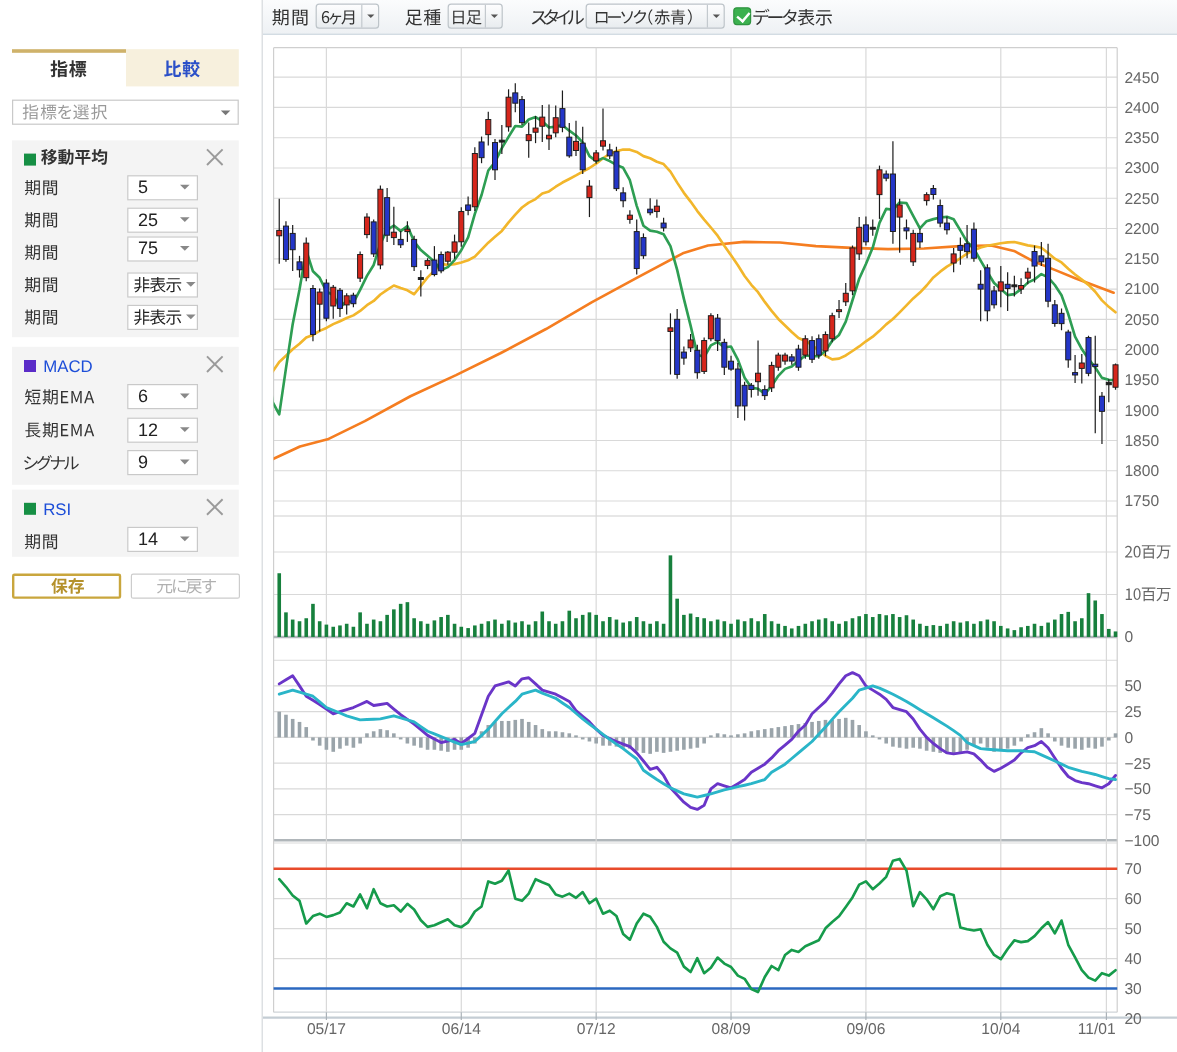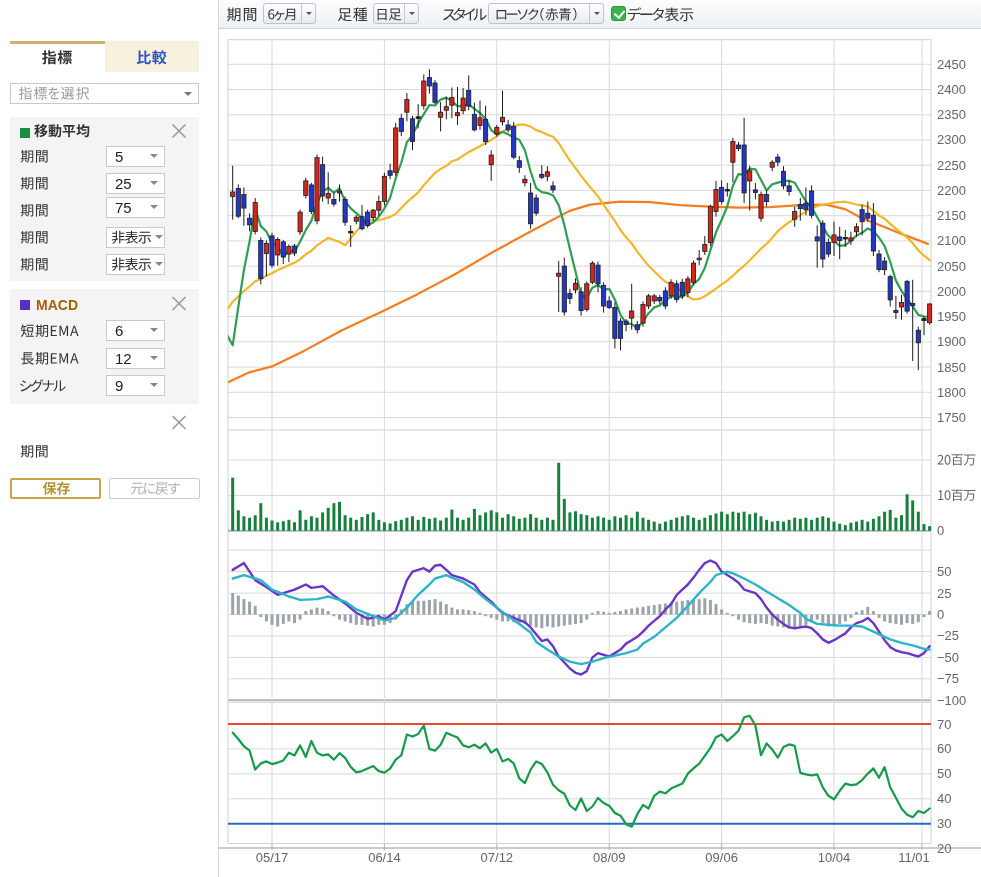--- a/index.html
+++ b/index.html
@@ -23,21 +23,21 @@
 #tabs { position:absolute; left:10px; top:41px; width:189px; height:31px; display:flex; }
 .tab { flex:1; display:flex; align-items:center; justify-content:center; font-size:14px; font-weight:bold; }
 #tab1 { border-top:3px solid #cfb26a; background:#fff; color:#333; }
 #tab2 { background:#f7f0dd; color:#2b50c8; }
 .sel { position:absolute; background:#fff; border:1px solid #c9c9c9; font-size:15px; color:#222;
   display:flex; align-items:center; padding-left:8px; }
 .sel .tri { position:absolute; right:6px; top:7px; border:4.5px solid transparent; border-top-color:#888; }
 #selbig { left:10px; top:83px; width:189px; height:21px; color:#999; font-size:14px; }
 #selbig .tri { top:8px; border-top-color:#777; }
 .panel { position:absolute; left:10px; width:189px; background:#f4f4f4; }
-.ptitle { position:absolute; left:10px; right:0; font-size:14px; font-weight:bold; color:#a16207; }
+.ptitle { position:absolute; left:10px; right:0; font-size:14px; font-weight:normal; color:#1d4ed8; }
 .sw { display:inline-block; width:10px; height:10px; margin-right:6px; }
 .row-sel { left:96px; width:59px; height:21px; }
 </style></head>
 <body>
 <div id="page">
 <svg id="chartsvg" width="981" height="877" xmlns="http://www.w3.org/2000/svg">
 <line x1="228" y1="64.3" x2="931" y2="64.3" stroke="#d9d9d9" stroke-width="1"></line>
 <line x1="228" y1="89.5" x2="931" y2="89.5" stroke="#d9d9d9" stroke-width="1"></line>
 <line x1="228" y1="114.8" x2="931" y2="114.8" stroke="#d9d9d9" stroke-width="1"></line>
 <line x1="228" y1="140.0" x2="931" y2="140.0" stroke="#d9d9d9" stroke-width="1"></line>
@@ -678,20 +678,24 @@
         </div>
   </div>
 
   <div class="panel" style="top:289px; height:115px;">
     <div class="ptitle" style="top:8px"><span class="sw" style="background:#5b2cc8"></span>MACD</div>
     <div class="sel row-sel" style="top:31px">6<span class="tri"></span></div>
     <div class="sel row-sel" style="top:59px">12<span class="tri"></span></div>
     <div class="sel row-sel" style="top:86px">9<span class="tri"></span></div>
   </div>
 
+  <div class="panel" style="top:408px; height:56px;">
+    <div class="ptitle" style="top:8px"><span class="sw" style="background:#168f44"></span>RSI</div>
+    <div class="sel row-sel" style="top:31px">14<span class="tri"></span></div>
+  </div>
 
   <div style="position:absolute; left:10px; top:478px; width:91px; height:21px; border:2px solid #c9a63d; border-radius:2px;
     background:#fff; color:#b5912c; font-weight:bold; font-size:14px; display:flex; align-items:center; justify-content:center;"></div>
   <div style="position:absolute; left:109px; top:478px; width:91px; height:21px; border:1px solid #ccc; border-radius:2px;
     background:#fff; color:#b0b0b0; font-size:14px; display:flex; align-items:center; justify-content:center;"></div>
 </div>
 <svg id="ovl" width="981" height="877" xmlns="http://www.w3.org/2000/svg" style="position:absolute;left:0;top:0;z-index:50;pointer-events:none">
 <defs>
         <path id="g0" d="M178 143C148 76 95 9 39 -36C57 -47 87 -68 101 -80C155 -30 213 47 249 123ZM321 112C360 65 406 -1 424 -42L486 -6C465 35 419 97 379 143ZM855 722V561H650V722ZM580 790V427C580 283 572 92 488 -41C505 -49 536 -71 548 -84C608 11 634 139 644 260H855V17C855 1 849 -3 835 -4C820 -5 769 -5 716 -3C726 -23 737 -56 740 -76C813 -76 861 -75 889 -62C918 -50 927 -27 927 16V790ZM855 494V328H648C650 363 650 396 650 427V494ZM387 828V707H205V828H137V707H52V640H137V231H38V164H531V231H457V640H531V707H457V828ZM205 640H387V551H205ZM205 491H387V393H205ZM205 332H387V231H205Z"></path>
         <path id="g1" d="M615 169V72H380V169ZM615 227H380V319H615ZM312 378V-38H380V13H685V378ZM383 600V511H165V600ZM383 655H165V739H383ZM840 600V510H615V600ZM840 655H615V739H840ZM878 797H544V452H840V20C840 2 834 -3 817 -4C799 -4 738 -5 677 -3C688 -24 699 -59 703 -80C786 -80 840 -79 872 -66C905 -53 916 -29 916 19V797ZM90 797V-81H165V454H453V797Z"></path>

